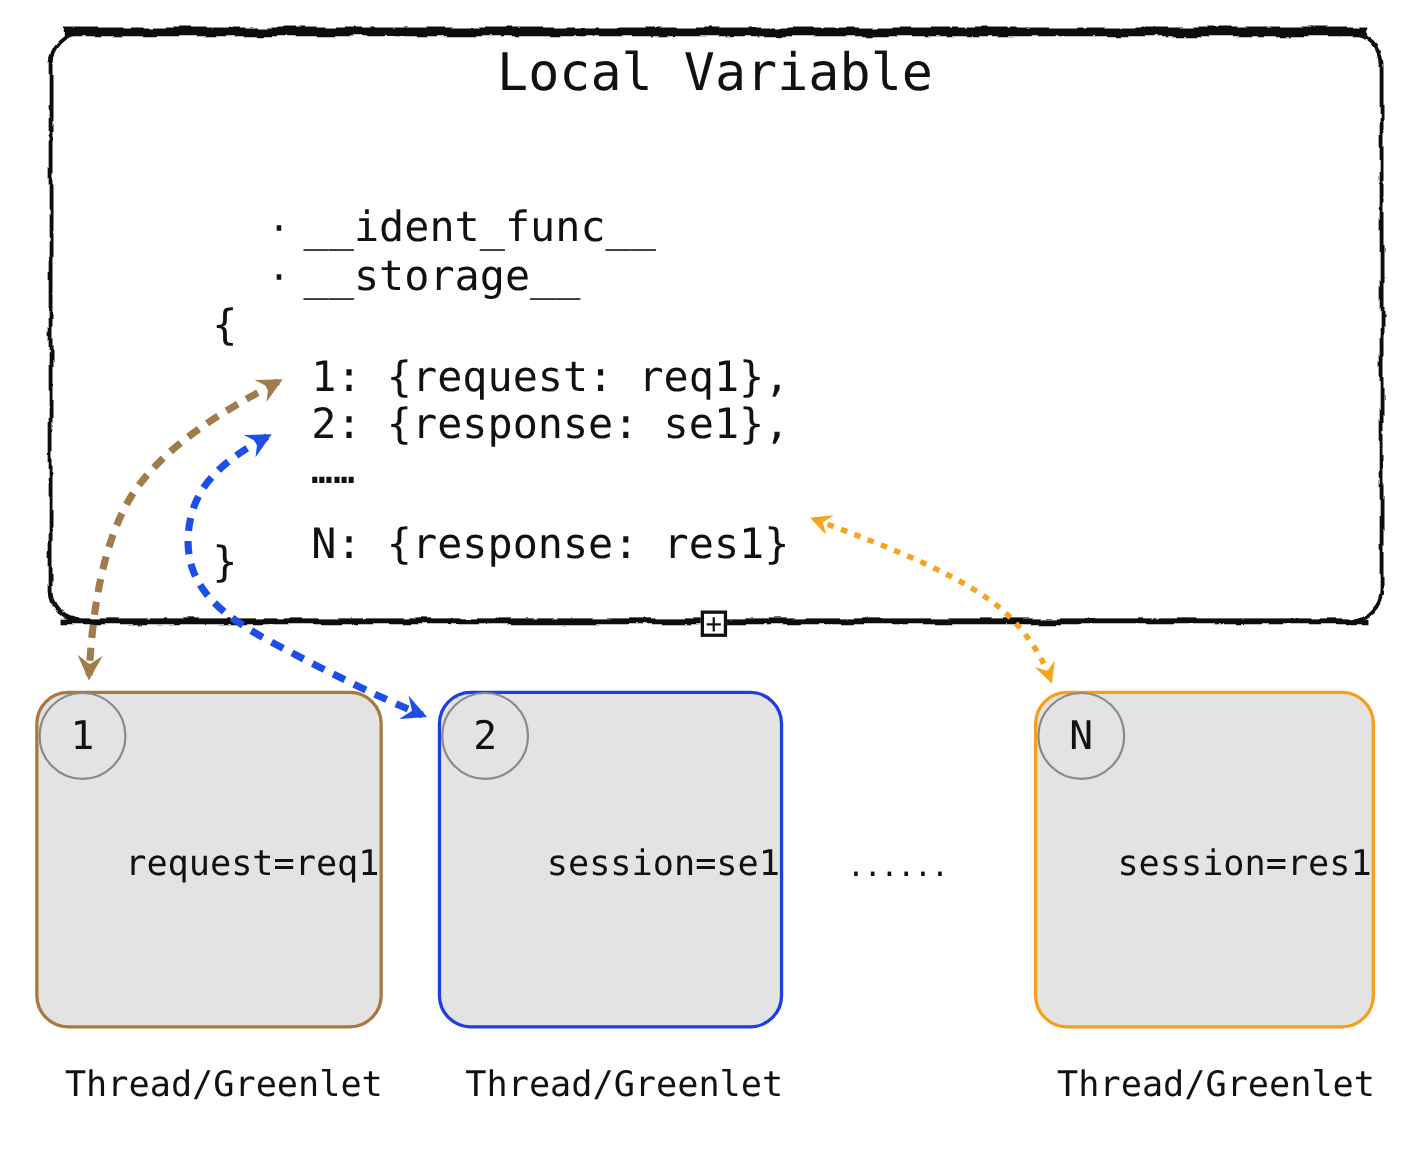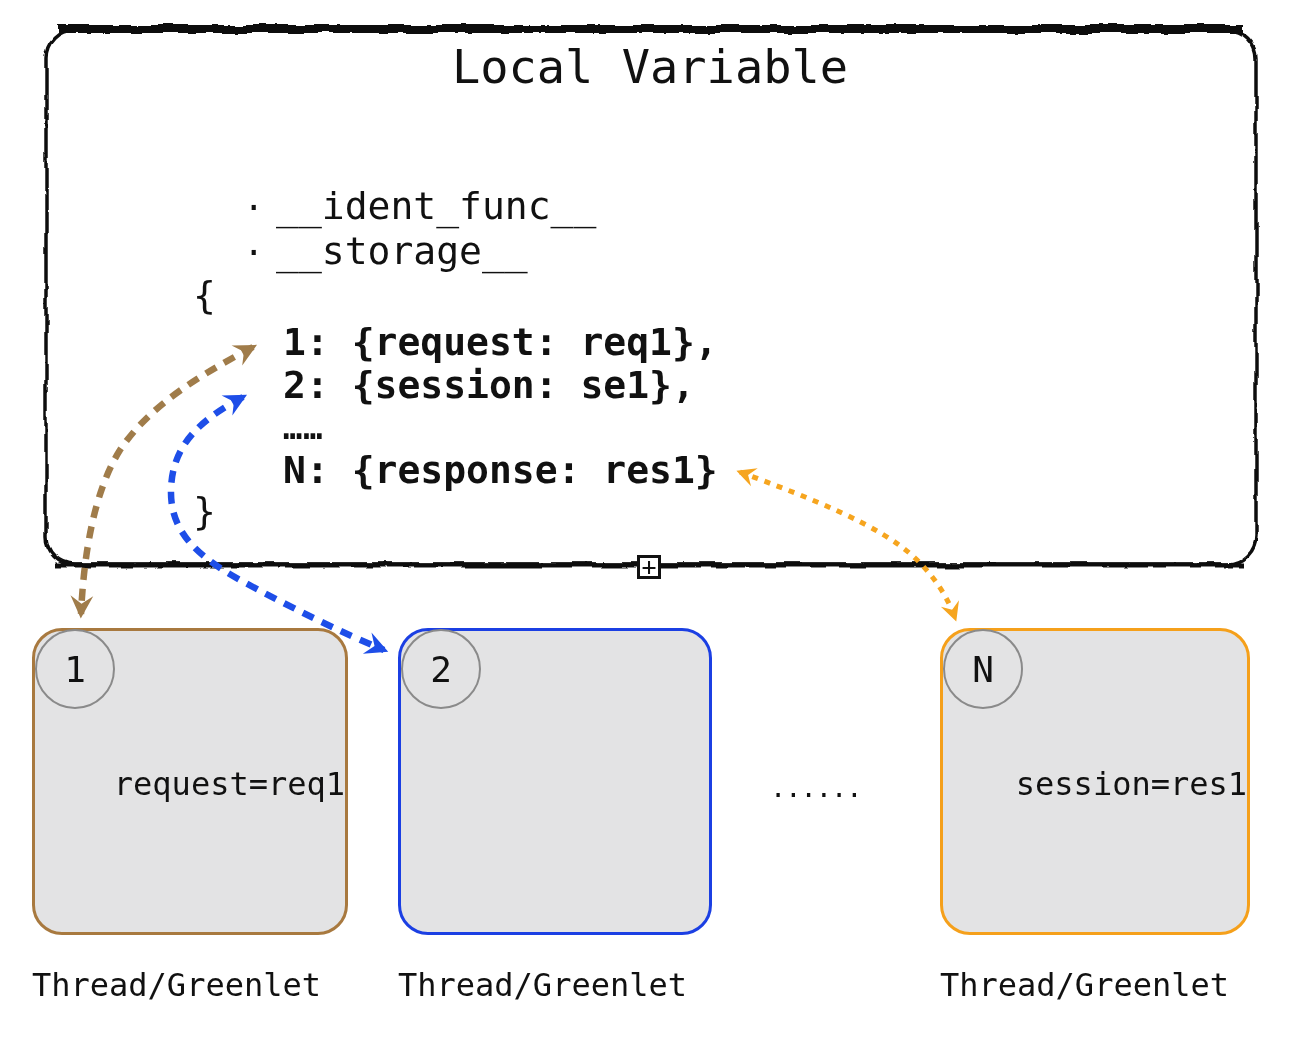--- a/index.html
+++ b/index.html
@@ -9,21 +9,21 @@
   }
   .abs{position:absolute;}
   .title{
     left:44px;top:38px;width:1212px;text-align:center;
     font-size:47px;line-height:58px;white-space:pre;
   }
   .bullet-line{left:152px;font-size:38px;line-height:45px;white-space:pre;}
   .bullet-dot{font-size:34px;margin-right:12px;}
   .dict-line{font-size:38px;line-height:44px;white-space:pre;}
   .dict-brace{left:193px;}
-  .dict-entry{left:283px;font-weight:bold;}
+  .dict-entry{left:283px;}
   .dict-ellipsis{left:283px;font-size:32px;font-weight:bold;letter-spacing:1px;}
   .overlay{position:absolute;left:0;top:0;z-index:5;pointer-events:none;}
   .expand-handle{
     left:637px;top:555px;width:24px;height:24px;box-sizing:border-box;
     background:#fff;border:3px solid #111;z-index:6;
     font-size:25px;line-height:17px;text-align:center;font-weight:500;
   }
   .tbox{
     position:absolute;height:307px;box-sizing:border-box;
     border:3px solid #999;border-radius:30px;z-index:1;
@@ -32,44 +32,44 @@
     position:absolute;left:0;top:-2px;width:80px;height:80px;box-sizing:border-box;
     border:2.5px solid #8a8a8a;border-radius:50%;
     display:flex;align-items:center;justify-content:center;
     font-size:36px;z-index:2;
   }
   .tcontent{
     position:absolute;left:0;right:0;top:131px;text-align:right;
     font-size:32px;line-height:44px;white-space:pre;
   }
   .tlabel{
-    position:absolute;text-align:left;font-size:32px;line-height:40px;
+    position:absolute;text-align:right;font-size:32px;line-height:40px;
     top:965px;white-space:pre;
   }
   .between-dots{left:770px;top:768px;width:110px;font-size:27px;line-height:40px;letter-spacing:-1px;}
 </style>
 </head>
 <body>
 
 <div id="stage">
 
   <div class="abs title">Local Variable</div>
 
   <div class="abs bullet-line" style="top:184px">
     <span class="bullet-dot">·</span><span>__storage__</span>
   </div>
   <div class="abs bullet-line" style="top:139px">
     <span class="bullet-dot">·</span><span>__ident_func__</span>
   </div>
 
   <div class="abs dict-line dict-brace" style="top:273px">{</div>
   <div class="abs dict-line dict-entry" style="top:320px">1: {request: req1},</div>
-  <div class="abs dict-line dict-entry" style="top:363px">2: {session: se1},</div>
+  <div class="abs dict-line dict-entry" style="top:363px">2: {response: se1},</div>
   <div class="abs dict-line dict-ellipsis" style="top:406px">……</div>
-  <div class="abs dict-line dict-entry" style="top:448px">N: {response: res1}</div>
+  <div class="abs dict-line dict-entry" style="top:472px">N: {response: res1}</div>
   <div class="abs dict-line dict-brace" style="top:489px">}</div>
 
   <svg class="overlay" width="1298" height="1046" viewBox="0 0 1298 1046">
     <defs>
       <filter id="rough" x="-3%" y="-6%" width="106%" height="112%">
         <feTurbulence type="fractalNoise" baseFrequency="0.032" numOctaves="4" seed="7" result="n"></feTurbulence>
         <feDisplacementMap in="SourceGraphic" in2="n" scale="6" xChannelSelector="R" yChannelSelector="G"></feDisplacementMap>
       </filter>
       <marker id="ah0" viewBox="0 0 12 12" refX="9" refY="6" markerWidth="4.2" markerHeight="4.2" orient="auto-start-reverse">
         <path d="M1,1 L11,6 L1,11 L4.5,6 Z" style="fill: rgb(160, 124, 74);"></path>
@@ -102,20 +102,21 @@
       <span>1</span>
     </div>
     <div class="tcontent">request=req1</div>
   </div>
   <div class="tlabel" style="left:32px;width:316px">Thread/Greenlet</div>
 
   <div class="tbox" style="left: 398px; top: 628px; width: 314px; border-color: rgb(27, 63, 227); background: rgb(227, 227, 228);">
     <div class="badge" style="border-color: rgb(138, 138, 138); background: rgb(227, 227, 228);">
       <span>2</span>
     </div>
+    <div class="tcontent">session=se1</div>
   </div>
   <div class="tlabel" style="left:398px;width:314px">Thread/Greenlet</div>
 
   <div class="abs between-dots">......</div>
 
   <div class="tbox" style="left: 940px; top: 628px; width: 310px; border-color: rgb(245, 160, 27); background: rgb(227, 227, 228);">
     <div class="badge" style="border-color: rgb(138, 138, 138); background: rgb(227, 227, 228);">
       <span>N</span>
     </div>
     <div class="tcontent">session=res1</div>

